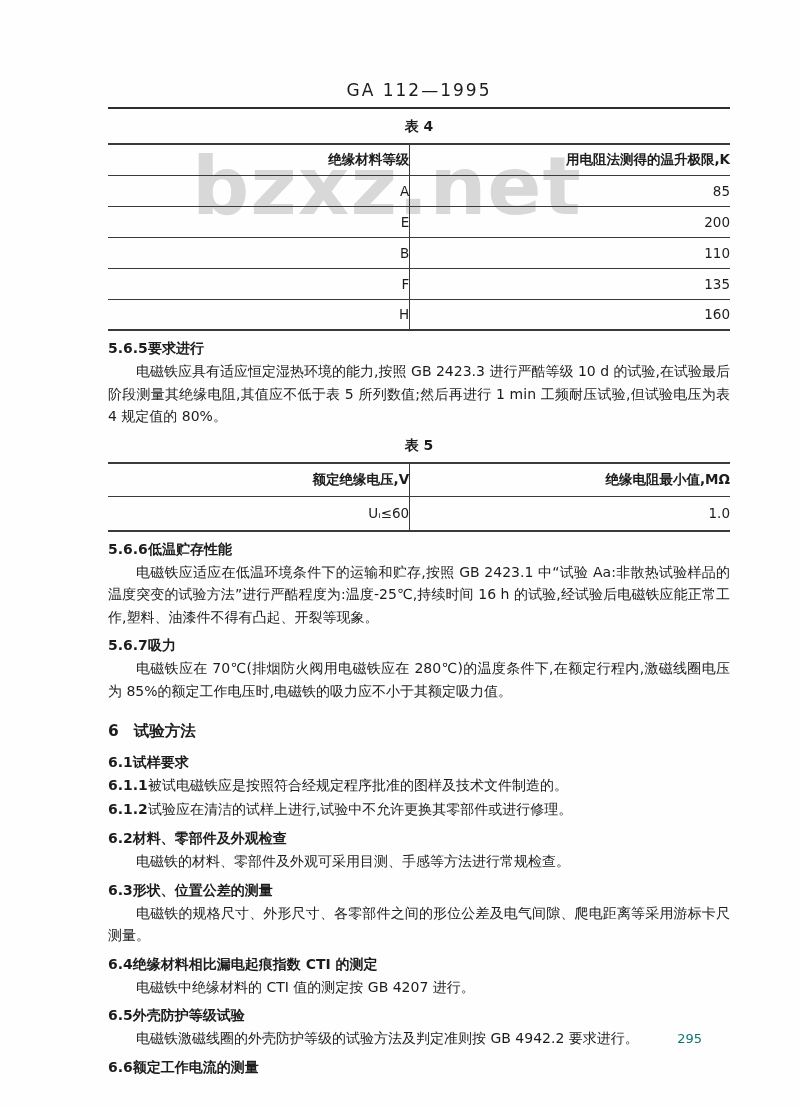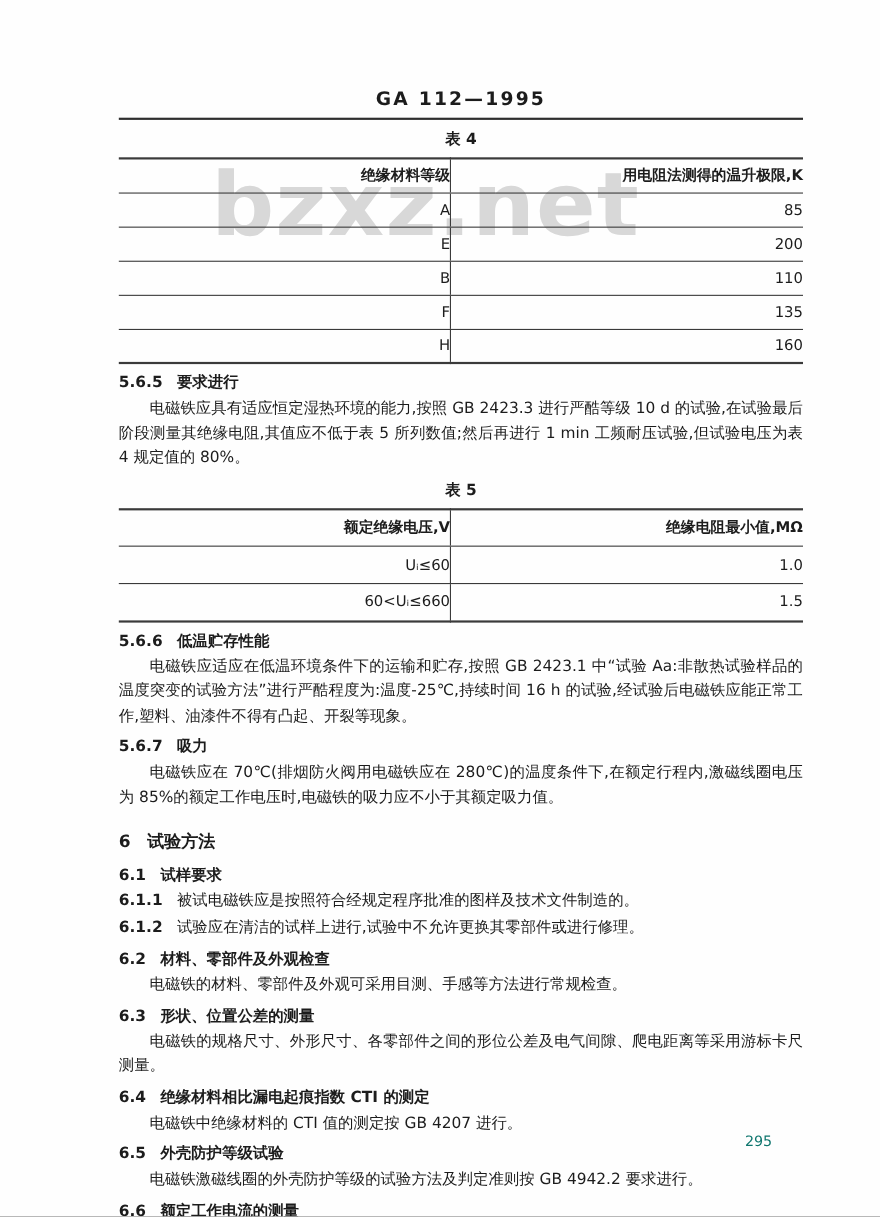--- a/index.html
+++ b/index.html
@@ -27,21 +27,21 @@
   }
   .content {
     position: absolute;
     left: 108px;
     top: 80px;
     width: 622px;
     z-index: 1;
   }
   .std-header {
     text-align: center;
-    font-weight: bold;
+    font-weight: normal;
     font-size: 17px;
     letter-spacing: 2px;
     padding-bottom: 7px;
   }
   .header-rule {
     border-top: 2.5px solid #2e2e2e;
   }
   .table-caption {
     text-align: center;
     font-weight: bold;
@@ -69,21 +69,21 @@
   table.std-table col.c1 { width: 48.5%; }
   .t4 th, .t4 td { height: 31px; }
   .t5 th, .t5 td { height: 34px; }
   .var { }
   .clause-heading {
     font-weight: bold;
     font-size: 14px;
     line-height: 22px;
     margin-top: 6px;
   }
-  .clause-num { font-weight: bold; margin-right: 13px; }
+  .clause-num { font-weight: bold; }
   .clause-inline {
     font-size: 14px;
     line-height: 23px;
     margin-top: 1px;
   }
   .clause-inline .clause-text { font-weight: normal; }
   .body-para {
     font-size: 14px;
     line-height: 22.5px;
     text-indent: 2em;
@@ -169,24 +169,20 @@
         <tr>
           <th>额定绝缘电压,V</th>
           <th>绝缘电阻最小值,MΩ</th>
         </tr>
       </thead>
       <tbody>
         <tr>
           <td class="var">Uᵢ≤60</td>
           <td>1.0</td>
         </tr>
-        <tr>
-          <td class="var">60&lt;Uᵢ≤660</td>
-          <td>1.5</td>
-        </tr>
       </tbody>
     </table>
 
     <div class="clause-heading">
       <span class="clause-num">5.6.6</span><span>低温贮存性能</span>
     </div>
     <p class="body-para">电磁铁应适应在低温环境条件下的运输和贮存,按照 GB 2423.1 中“试验 Aa:非散热试验样品的温度突变的试验方法”进行严酷程度为:温度-25℃,持续时间 16 h 的试验,经试验后电磁铁应能正常工作,塑料、油漆件不得有凸起、开裂等现象。</p>
 
     <div class="clause-heading">
       <span class="clause-num">5.6.7</span><span>吸力</span>

